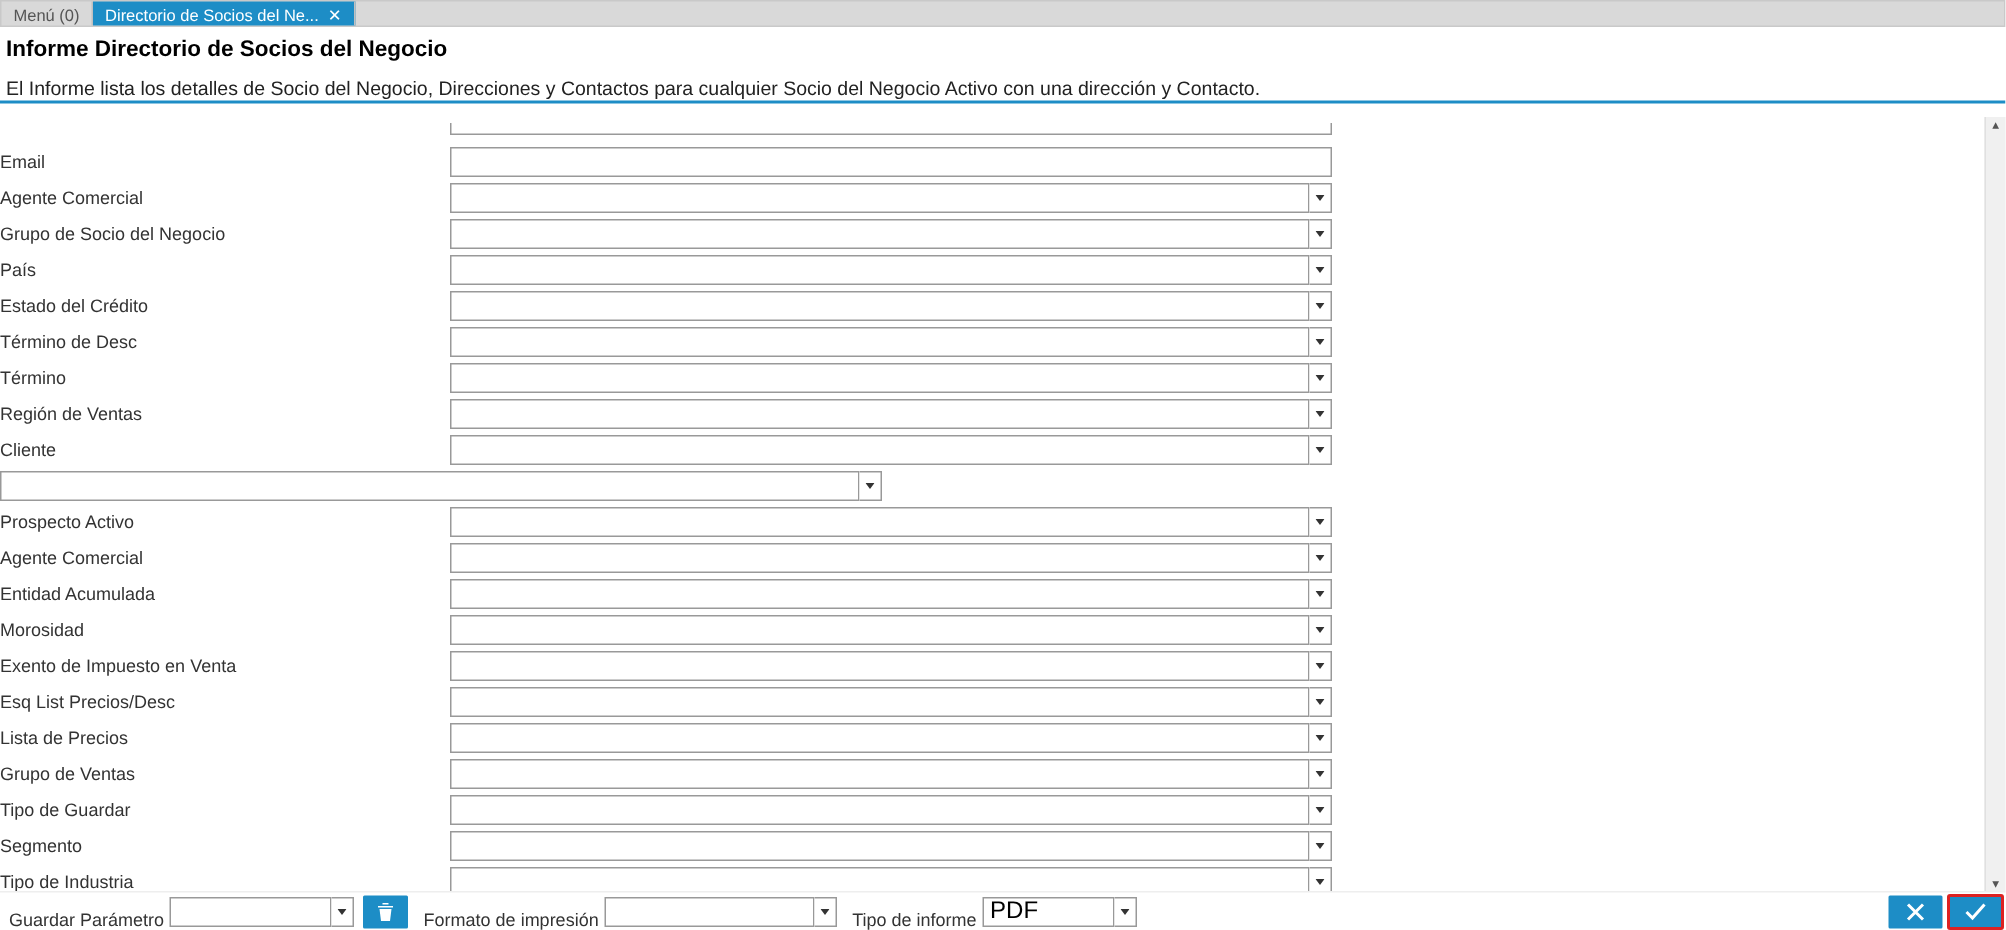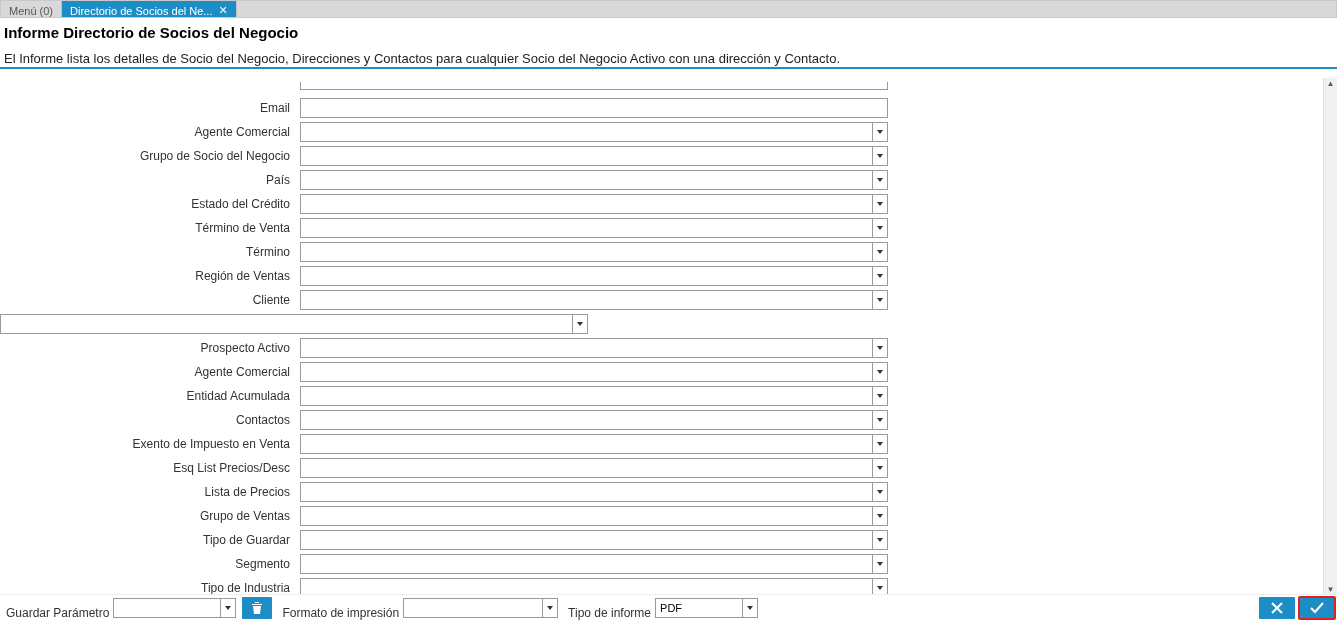--- a/index.html
+++ b/index.html
@@ -13,32 +13,32 @@
   .desc { font-size: 13px; color: #222; padding: 8px 4px 1px 4px; border-bottom: 2px solid #1d8dc6; }
   .scroll-wrap { position: absolute; top: 78px; bottom: 26px; left: 0; right: 0; display: flex; }
   .form-area { flex: 1; overflow: hidden; }
   .scrollbar { width: 14px; background: #f0f0f0; border-left: 1px solid #e0e0e0; position: relative; }
   .scroll-arrow { position: absolute; left: 0; right: 0; font-size: 9px; color: #555; text-align: center; line-height: 10px; }
   .scroll-arrow.up { top: 0; }
   .scroll-arrow.down { bottom: 0; }
   .form-rows { padding-top: 4px; }
   .row { display: flex; align-items: center; height: 24px; }
   .row.first { display: flex; align-items: flex-start; height: 14px; }
-  .lbl { width: 300px; text-align: right; padding-right: 10px; font-size: 12px; color: #333; white-space: nowrap; }
+  .lbl { width: 300px; padding-right: 10px; font-size: 12px; color: #333; white-space: nowrap; }
   .field-wrap { display: flex; align-items: center; }
   .text-input { width: 588px; height: 20px; border: 1px solid #999; font-size: 12px; padding: 0 4px; }
   .text-input.half { height: 8px; border-top: none; }
   .combo { display: flex; }
   .combo-input { width: 573px; height: 20px; border: 1px solid #999; font-size: 12px; padding: 0 4px; }
   .combo-btn { width: 15px; height: 20px; border: 1px solid #999; border-left: none; background: #fff; display: flex; align-items: center; justify-content: center; cursor: pointer; }
   .combo-btn svg { width: 6px; height: 4px; }
   .bottom-bar { position: absolute; bottom: 0; left: 0; right: 0; height: 26px; display: flex; align-items: center; padding: 0 2px; background: #fff; border-top: 1px solid #eee; }
   .bottom-bar .blabel { font-size: 12px; color: #333; padding: 0 4px; white-space: nowrap; margin-top: 10px; }
   .bottom-bar .bcombo { display: flex; margin-right: 6px; }
-  .bottom-bar .bcombo input { height: 20px; border: 1px solid #999; font-size: 11px; padding: 0 4px; }
+  .bottom-bar .bcombo input { height: 20px; border: 1px solid #999; font-size: 16px; padding: 0 4px; }
   .bcombo .cbtn { width: 15px; height: 20px; border: 1px solid #999; border-left: none; background: #fff; display: flex; align-items: center; justify-content: center; cursor: pointer; }
   .bcombo .cbtn svg { width: 6px; height: 4px; }
   .trash-btn { width: 30px; height: 22px; background: #1d8dc6; display: flex; align-items: center; justify-content: center; margin-right: 6px; cursor: pointer; border-radius: 1px; }
   .trash-btn svg { width: 12px; height: 14px; fill: #fff; }
   .spacer { flex: 1; }
   .act-btn { width: 36px; height: 22px; display: flex; align-items: center; justify-content: center; margin-left: 4px; cursor: pointer; border-radius: 1px; }
   .cancel-btn { background: #1d8dc6; }
   .ok-btn { background: #1d8dc6; outline: 2px solid #d22; outline-offset: -1px; }
   .act-btn svg { width: 16px; height: 14px; stroke: #fff; stroke-width: 2; fill: none; }
 </style>
@@ -121,21 +121,21 @@
               <input class="combo-input" value="" style="">
               <div class="combo-btn">
                 <svg viewBox="0 0 6 4">
                   <path d="M0 0 L3 4 L6 0 Z" fill="#333"></path>
                 </svg>
               </div>
             </div>
           </div>
         </div>
         <div class="row">
-          <div class="lbl">Término de Venta</div>
+          <div class="lbl">Término de Desc</div>
           <div class="field-wrap">
             <div class="combo">
               <input class="combo-input" value="" style="">
               <div class="combo-btn">
                 <svg viewBox="0 0 6 4">
                   <path d="M0 0 L3 4 L6 0 Z" fill="#333"></path>
                 </svg>
               </div>
             </div>
           </div>
@@ -224,21 +224,21 @@
               <input class="combo-input" value="" style="">
               <div class="combo-btn">
                 <svg viewBox="0 0 6 4">
                   <path d="M0 0 L3 4 L6 0 Z" fill="#333"></path>
                 </svg>
               </div>
             </div>
           </div>
         </div>
         <div class="row">
-          <div class="lbl">Contactos</div>
+          <div class="lbl">Morosidad</div>
           <div class="field-wrap">
             <div class="combo">
               <input class="combo-input" value="" style="">
               <div class="combo-btn">
                 <svg viewBox="0 0 6 4">
                   <path d="M0 0 L3 4 L6 0 Z" fill="#333"></path>
                 </svg>
               </div>
             </div>
           </div>

